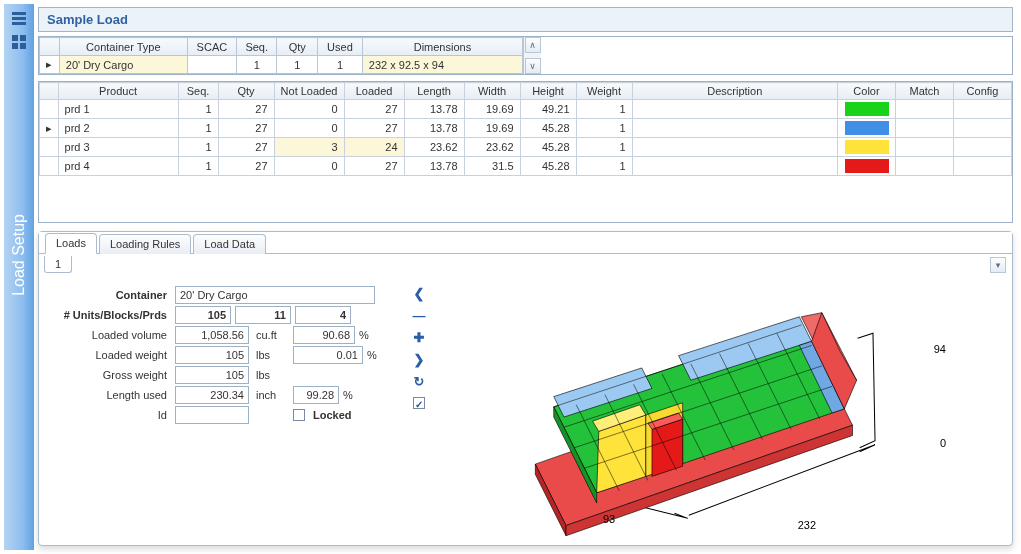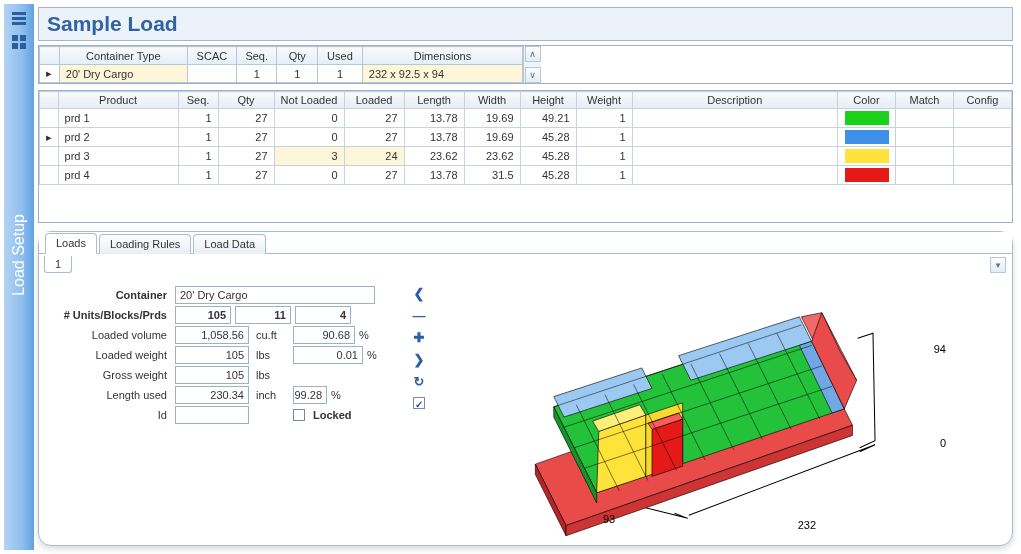--- a/index.html
+++ b/index.html
@@ -2,39 +2,39 @@
 <html><head>
 <meta charset="utf-8">
 <style>
   * { box-sizing: border-box; }
   html, body { margin:0; padding:0; font-family: Tahoma, Verdana, sans-serif; font-size:11px; color:#333; background:#fff; }
   .app { width:1021px; height:554px; display:flex; border:4px solid #fff; outline:1px solid #ddd; box-shadow:0 2px 6px rgba(0,0,0,.3); }
   .sidebar { width:30px; background: linear-gradient(90deg,#b3d3f2 0%,#8fbfef 60%,#3f8bd9 130%); display:flex; flex-direction:column; align-items:center; padding-top:2px; }
   .sidebar .sico { width:18px; height:18px; margin:3px 0; display:flex; align-items:center; justify-content:center; color:#2a4f7a; cursor:pointer; }
   .sidebar-title { color:#fff; font-size:16px; writing-mode: vertical-rl; transform: rotate(180deg); margin-top:160px; font-family:"Segoe UI","Tahoma",sans-serif; font-weight:400; }
   .main { flex:1; display:flex; flex-direction:column; background:#fff; }
-  .title-bar { margin:3px 4px 4px 4px; border:1px solid #a5b5c7; background:#ecf2fa; padding:4px 8px; color:#2f62a0; font-weight:bold; font-size:21px; }
+  .title-bar { margin:3px 4px 4px 4px; border:1px solid #a5b5c7; background:#ecf2fa; padding:4px 8px; color:#2f62a0; font-weight:bold; font-size:13px; }
   .ctable-wrap { display:flex; margin:0 4px 6px 4px; border:1px solid #9cb0c6; background:#fff; }
   table.grid { border-collapse:collapse; width:484px; }
   table.grid th, table.grid td { border:1px solid #b8c6d6; padding:2px 6px; height:18px; background:#fff; }
   table.grid th { background: linear-gradient(#f7fafd,#e6edf5); font-weight:normal; color:#333; text-align:center; }
   table.grid td { text-align:left; }
   .sel-cell { background:#fdf7d9 !important; }
   .row-indicator { width:14px; text-align:center; border:1px solid #b8c6d6; background:linear-gradient(#f7fafd,#e6edf5); }
   .scroll-gutter { width:18px; border-left:1px solid #b8c6d6; display:flex; flex-direction:column; justify-content:space-between; align-items:center; background:#f0f3f7; }
   .arrow-btn { width:16px; height:16px; display:flex; align-items:center; justify-content:center; font-size:9px; color:#5a6f88; border:1px solid #b8c6d6; background:linear-gradient(#fdfdfd,#e5ecf5); cursor:pointer;}
   .ptable-wrap { margin:0 4px 0 4px; border:1px solid #9cb0c6; background:#fff; height:152px; }
   table.pgrid { border-collapse:collapse; width:100%; }
   table.pgrid th, table.pgrid td { border:1px solid #c7d2de; padding:2px 6px; height:17px; background:#fff;}
   table.pgrid th { background: linear-gradient(#f7fafd,#e6edf5); font-weight:normal; }
   table.pgrid td.num { text-align:right; }
   .hl-row td { background:#eef3fa; }
   .hl-cell { background:#fdf7d9 !important; }
   .color-swatch { height:14px; width:44px; margin:0 auto; }
-  .tabs-area { margin:8px 4px 4px 4px; border:1px solid #adbccd; border-radius:13px; flex:1; display:flex; flex-direction:column; background:#fff; box-shadow:0 3px 6px rgba(0,0,0,.15); }
+  .tabs-area { margin:8px 4px 4px 4px; border:1px solid #adbccd; border-radius:4px; flex:1; display:flex; flex-direction:column; background:#fff; box-shadow:0 3px 6px rgba(0,0,0,.15); }
   .tab-strip { display:flex; align-items:flex-end; height:22px; background:#fff; padding-left:6px; border-bottom:1px solid #adbccd; }
   .tab { padding:3px 10px 4px 10px; border:1px solid #adbccd; border-bottom:none; margin-right:2px; border-radius:4px 4px 0 0; background:linear-gradient(#fdfdfd,#e9eef5); cursor:pointer; position:relative; top:1px;}
   .tab.active { background:#fff; font-weight:normal; border-bottom:1px solid #fff; }
   .subtab-strip { display:flex; align-items:center; height:21px; padding-left:5px; }
   .subtab { padding:2px 10px; border:1px solid #adbccd; border-top:none; border-radius:0 0 3px 3px; background:#fff; margin-right:2px; cursor:pointer;}
   .subtab-drop { margin-left:auto; margin-right:6px; }
   .panel-body { flex:1; display:flex; padding:6px 6px 6px 6px; gap:4px; }
   .form-col { width:360px; display:flex; flex-direction:column; gap:0; padding:4px 8px 0 8px;}
   .form-row { display:flex; align-items:center; gap:4px; height:20px;}
   .form-row label { width:118px; text-align:right; padding-right:4px;}
@@ -258,21 +258,21 @@
           </div>
           <div class="form-row">
             <label>Gross weight</label>
             <div class="tbox" style="width:74px">105</div>
             <span class="unit">lbs</span>
           </div>
           <div class="form-row">
             <label>Length used</label>
             <div class="tbox" style="width:74px">230.34</div>
             <span class="unit">inch</span>
-            <div class="tbox" style="width:34px">99.28</div>
+            <div class="tbox" style="width:46px">99.28</div>
             <span>%</span>
           </div>
           <div class="form-row">
             <label>Id</label>
             <div class="tbox left" style="width:74px"></div>
             <span style="width:36px"></span>
             <span class="checkbox"></span>
             <span style="font-weight:bold">Locked</span>
           </div>
         </div>

